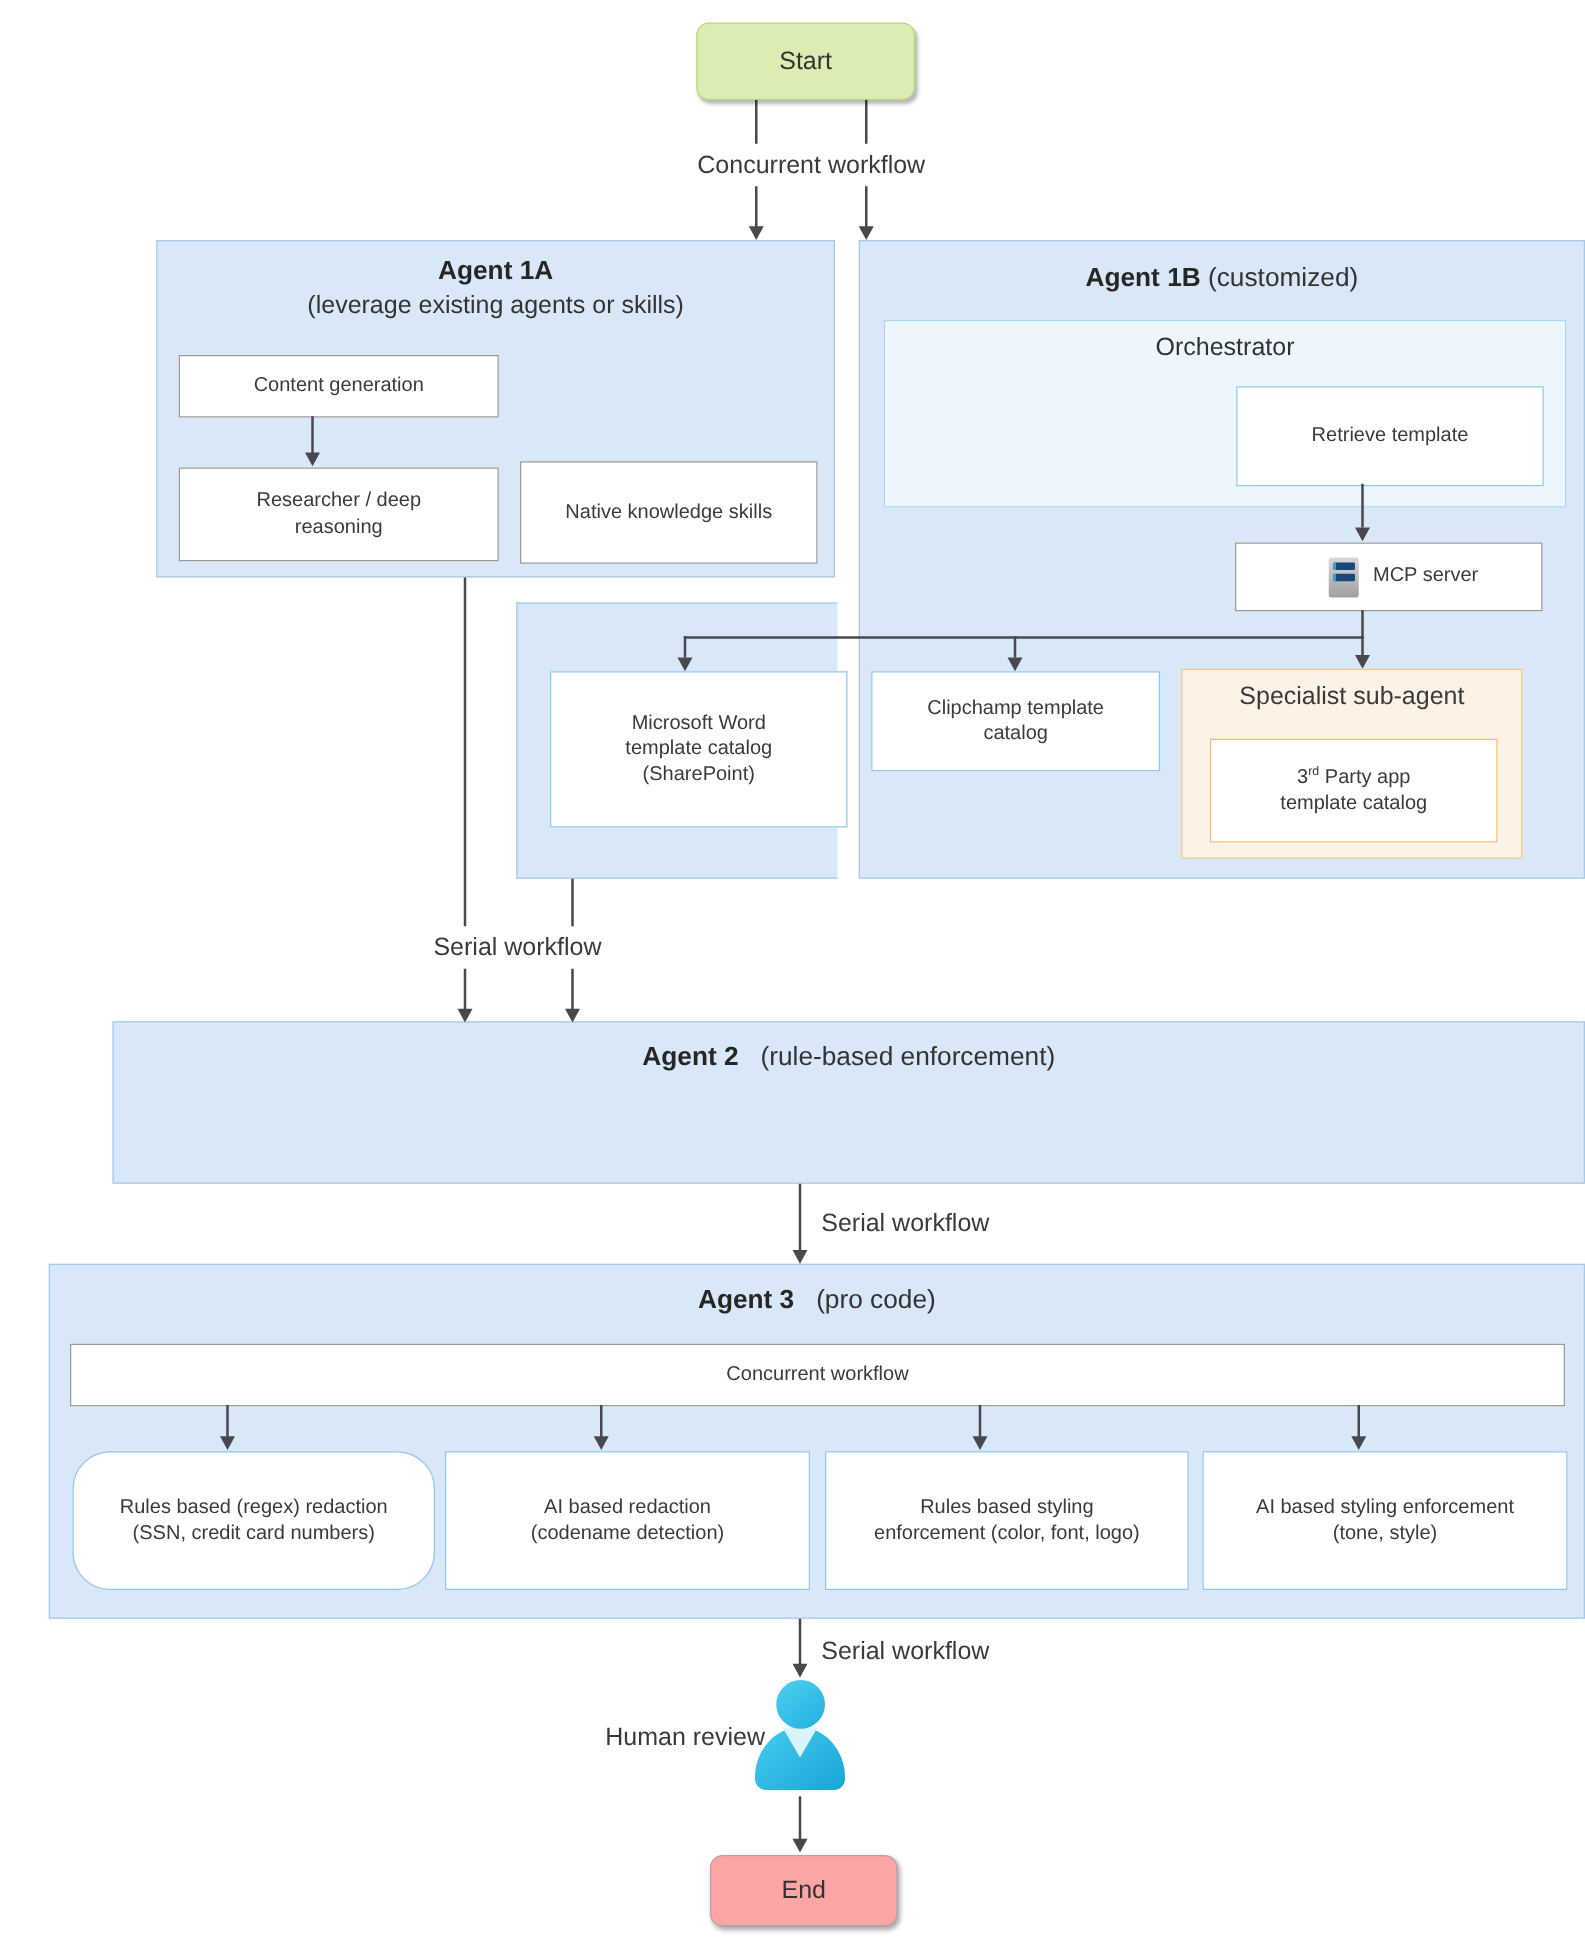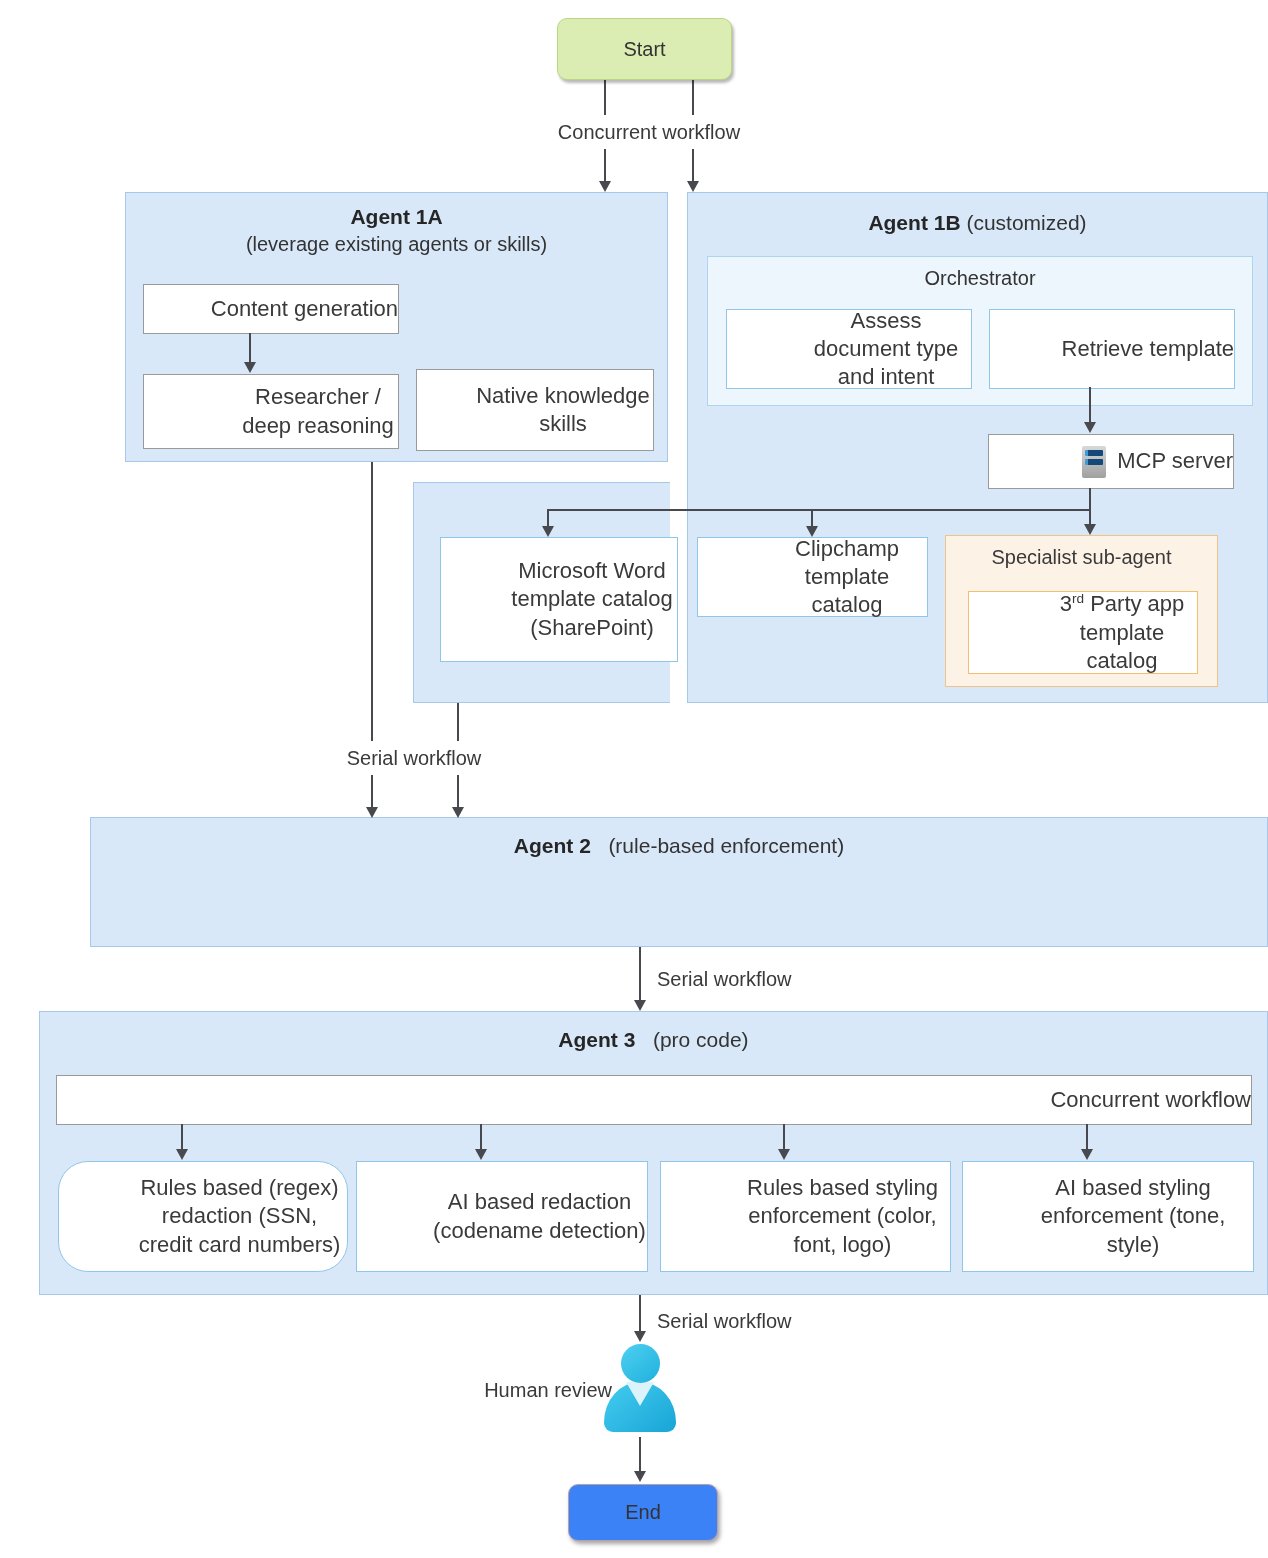--- a/index.html
+++ b/index.html
@@ -11,40 +11,40 @@
 
   
   .panel { position:absolute; background:#d9e8f8; border:1px solid #a6c9e9; z-index:1;margin-left:20px; }
   .panel-ext { position:absolute; background:#d9e8f8; border:1px solid #a6c9e9; border-right:none; z-index:2; }
   .subpanel { position:absolute; background:#eef6fd; border:1px solid #aed5f0; }
   .panel-title { position:absolute; left:0; right:0; text-align:center; font-size:21px; color:#333; }
   .panel-title b { font-weight:bold; color:#262626; }
 
   
   .box {
-    position:absolute; background:#ffffff; display:flex; align-items:center; justify-content:flex-end;
-    text-align:center; font-size:22px; line-height:1.28; color:#3a3a3a; z-index:4;
+    position:absolute; background:#ffffff; display:flex; align-items:center; justify-content:center;
+    text-align:center; font-size:16px; line-height:1.28; color:#3a3a3a; z-index:4;
   }
   .b-gray { border:1px solid #9a9a9a; }
   .b-blue { border:1px solid #8fc7ea; }
   .b-orange { border:1px solid #f2bf72; }
   .wrap150 { max-width:150px; } .wrap160 { max-width:160px; } .wrap170 { max-width:170px; }
   .wrap180 { max-width:180px; } .wrap215 { max-width:215px; } .wrap240 { max-width:240px; }
 
   .specialist { position:absolute; background:#fdf2e6; border:1px solid #f1c38b; z-index:4; }
   .specialist .sp-title { position:absolute; left:0; right:0; top:10px; text-align:center; font-size:20px; color:#3a3a3a; }
   sup { font-size:0.62em; }
 
   
   .terminal {
     position:absolute; display:flex; align-items:center; justify-content:center;
     font-size:20px; color:#333; border-radius:10px; z-index:4;
   }
   .start-node { background:#dcedb4; border:1px solid #b9d77f; box-shadow:2px 3px 3px rgba(0,0,0,0.28); }
-  .end-node   { background:#3b82f6; border:1px solid #bb9fa5; box-shadow:2px 3px 4px rgba(0,0,0,0.35); }
+  .end-node   { background:#fca5a5; border:1px solid #bb9fa5; box-shadow:2px 3px 4px rgba(0,0,0,0.35); }
 
   
   .lv { position:absolute; width:2px; background:#47494e; z-index:3; }
   .lh { position:absolute; height:2px; background:#47494e; z-index:3; }
   .ah { position:absolute; width:0; height:0; border-left:6px solid transparent;
         border-right:6px solid transparent; border-top:11px solid #47494e; z-index:3; }
 
   
   .chip { position:absolute; background:#ffffff; text-align:center; font-size:20px; color:#3a3a3a; z-index:5; }
   .flabel { position:absolute; font-size:20px; color:#3a3a3a; line-height:34px; z-index:5; }
@@ -100,23 +100,20 @@
   <div class="ah" style="left:244px; top:362px;"></div>
 
   <div class="panel" style="left:667px; top:192px; width:581px; height:511px;">
     <div class="panel-title" style="top:18px;">
       <b>Agent 1B</b>
       <span> </span>
       <span>(customized)</span>
     </div>
     <div class="subpanel" style="left:19px; top:63px; width:546px; height:150px;">
       <div class="panel-title" style="top:10px; font-size:20px;">Orchestrator</div>
-      <div class="box b-blue" style="left:18px; top:52px; width:246px; height:80px;">
-        <span class="wrap170">Assess document type and intent</span>
-      </div>
       <div class="box b-blue" style="left:281px; top:52px; width:246px; height:80px;">
         <span>Retrieve template</span>
       </div>
     </div>
     <div class="box b-gray" style="left:300px; top:241px; width:246px; height:55px;padding-left:24px;">
       <span class="server-icon"></span>
       <span>MCP server</span>
     </div>
   </div>
 

